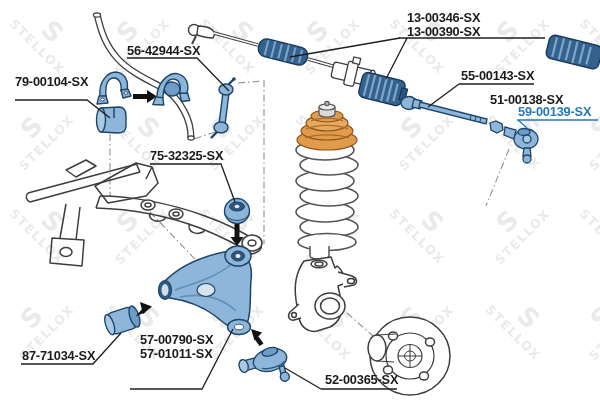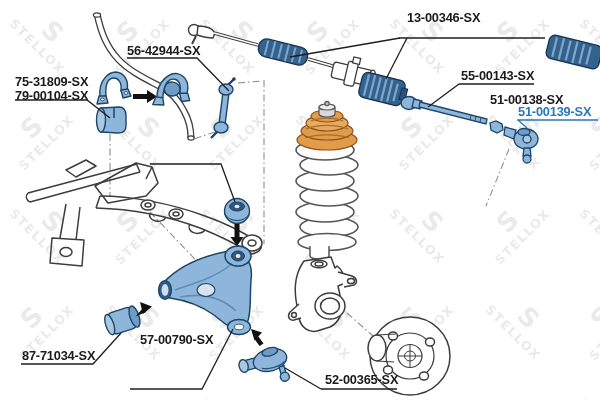--- a/index.html
+++ b/index.html
@@ -319,36 +319,38 @@
     <path d="M130,389 L202,389 L233,329"></path>
     <path d="M321,389 L397,389 M321,389 L285,368"></path>
   </g>
   <g stroke="#2878bb" stroke-width="1.4" fill="none">
     <path d="M517,120 L598,120 M518,120 L527,128"></path>
   </g>
 </svg>
 
 <div class="lbl" style="left:407px;top:11px">
   <div>13-00346-SX</div>
+  <div>13-00390-SX</div>
 </div>
 
 <div class="lbl" style="left:127px;top:44px">56-42944-SX</div>
 
 <div class="lbl" style="left:15px;top:75px">
-  <div>75-31809-SX</div>
   <div>79-00104-SX</div>
 </div>
 
 <div class="lbl" style="left:461px;top:69px">55-00143-SX</div>
 
 <div class="lbl" style="left:490px;top:93px">51-00138-SX</div>
-<div class="lbl blue" style="left:518px;top:105px">51-00139-SX</div>
-
+<div class="lbl blue" style="left:518px;top:105px">59-00139-SX</div>
+
+<div class="lbl" style="left:150px;top:149px">75-32325-SX</div>
 
 <div class="lbl" style="left:22px;top:349px">87-71034-SX</div>
 
 <div class="lbl" style="left:140px;top:333px">
   <div>57-00790-SX</div>
+  <div>57-01011-SX</div>
 </div>
 
 <div class="lbl" style="left:325px;top:373px">52-00365-SX</div>
 
 </div>
 
 </body></html>

